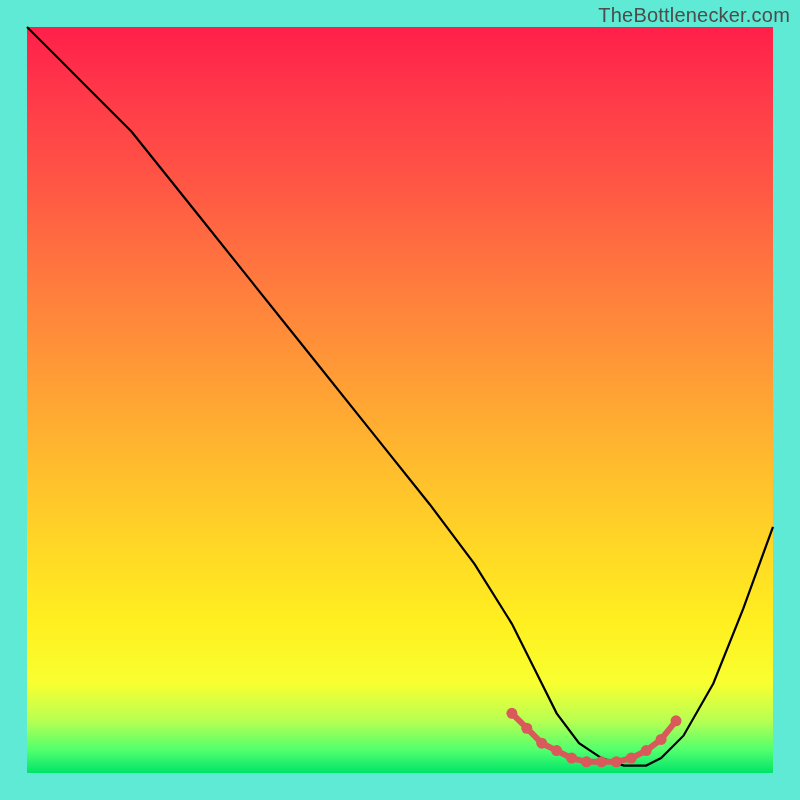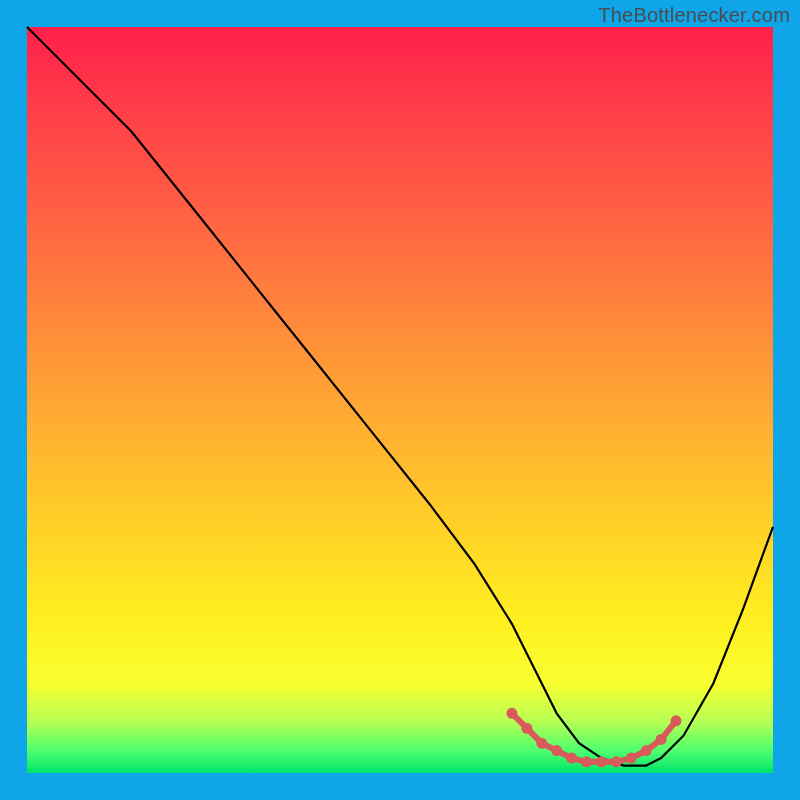--- a/index.html
+++ b/index.html
@@ -8,21 +8,21 @@
     width: 800px;
     height: 800px;
     background: #000;
     overflow: hidden;
     font-family: Arial, Helvetica, sans-serif;
   }
   .frame {
     position: relative;
     width: 800px;
     height: 800px;
-    background: #0ea5e9;
+    background: #5eead4;
   }
   .plot {
     position: absolute;
     left: 27px;
     top: 27px;
     width: 746px;
     height: 746px;
     background: linear-gradient(
       to bottom,
       #ff1f4a 0%,

